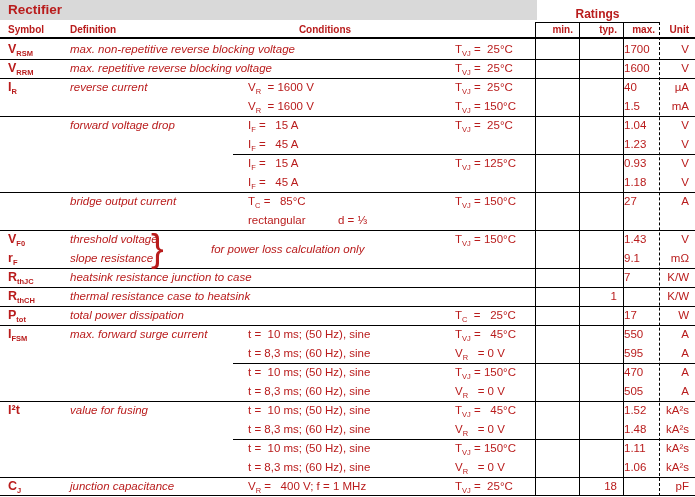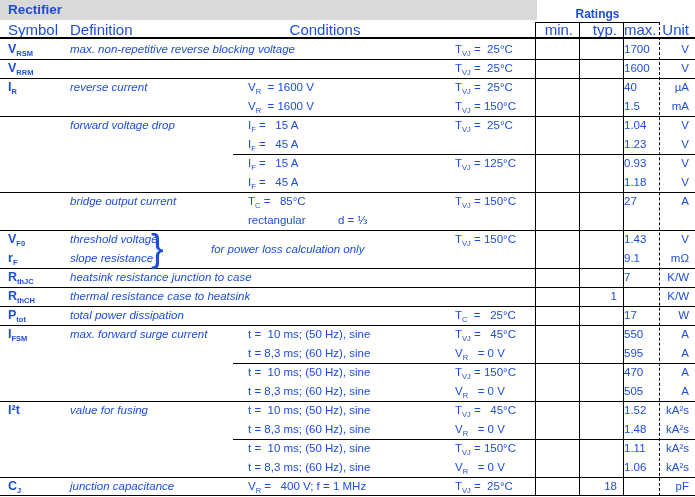--- a/index.html
+++ b/index.html
@@ -1,27 +1,27 @@
 <!DOCTYPE html>
 <html><head>
 <meta charset="utf-8">
 <style>
   html,body{margin:0;padding:0;background:#fff;}
   .sheet{
     position:relative;width:695px;height:497px;background:#fff;
-    font-family:"Liberation Sans","DejaVu Sans",sans-serif;color:#1d4ed8;
+    font-family:"Liberation Sans","DejaVu Sans",sans-serif;color:#b91c1c;
     overflow:hidden;
   }
   
   .band{position:absolute;left:0;top:4;width:537px;height:20px;background:#d9d9d9;}
   .band .title{position:absolute;left:8px;top:0;line-height:20px;font-size:13.5px;font-weight:bold;}
   .ratings{position:absolute;left:535px;top:5px;width:125px;text-align:center;font-size:12px;font-weight:bold;line-height:18px;}
   .ratings-underline{position:absolute;left:535px;top:22px;width:125px;height:1px;background:#000;}
   
-  .hlab{position:absolute;top:23px;font-size:15px;font-weight:normal;line-height:14px;white-space:pre;}
+  .hlab{position:absolute;top:23px;font-size:10px;font-weight:bold;line-height:14px;white-space:pre;}
   .h-symbol{left:8px;}
   .h-def{left:70px;}
   .h-cond{left:240px;width:170px;text-align:center;}
   .h-min{left:536px;width:37px;text-align:right;}
   .h-typ{left:580px;width:37px;text-align:right;}
   .h-max{left:624px;width:31px;text-align:right;}
   .h-unit{left:661px;width:28px;text-align:right;}
   .thick-line{position:absolute;left:0;top:37px;width:695px;height:2px;background:#000;}
   
   .vline{position:absolute;top:22px;height:474px;width:1px;background:#000;}
@@ -71,20 +71,21 @@
   <div id="tbody">
       <div class="trow">
         <span class="cell c-sym">V<sub>RSM</sub></span>
         <span class="cell c-def">max. non-repetitive reverse blocking voltage</span>
         <span class="cell c-c2">T<sub>VJ</sub> =  25°C</span>
         <span class="cell c-max">1700</span>
         <span class="cell c-unit">V</span>
       </div>
       <div class="trow top-full">
         <span class="cell c-sym">V<sub>RRM</sub></span>
+        <span class="cell c-def">max. repetitive reverse blocking voltage</span>
         <span class="cell c-c2">T<sub>VJ</sub> =  25°C</span>
         <span class="cell c-max">1600</span>
         <span class="cell c-unit">V</span>
       </div>
       <div class="trow top-full">
         <span class="cell c-sym">I<sub>R</sub></span>
         <span class="cell c-def">reverse current</span>
         <span class="cell c-c1">V<sub>R</sub>  = 1600 V</span>
         <span class="cell c-c2">T<sub>VJ</sub> =  25°C</span>
         <span class="cell c-max">40</span>

